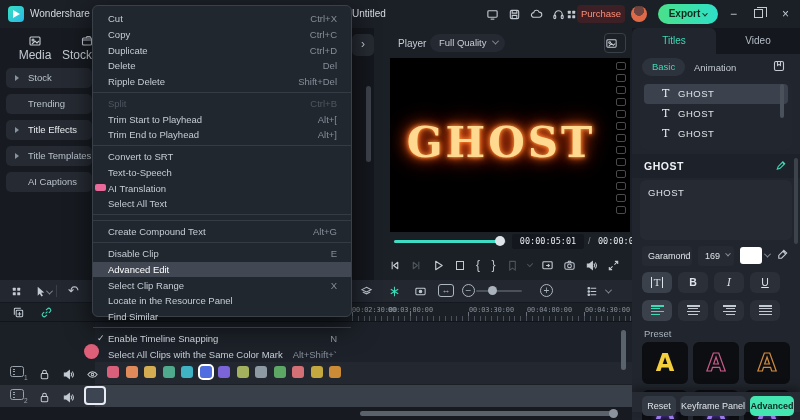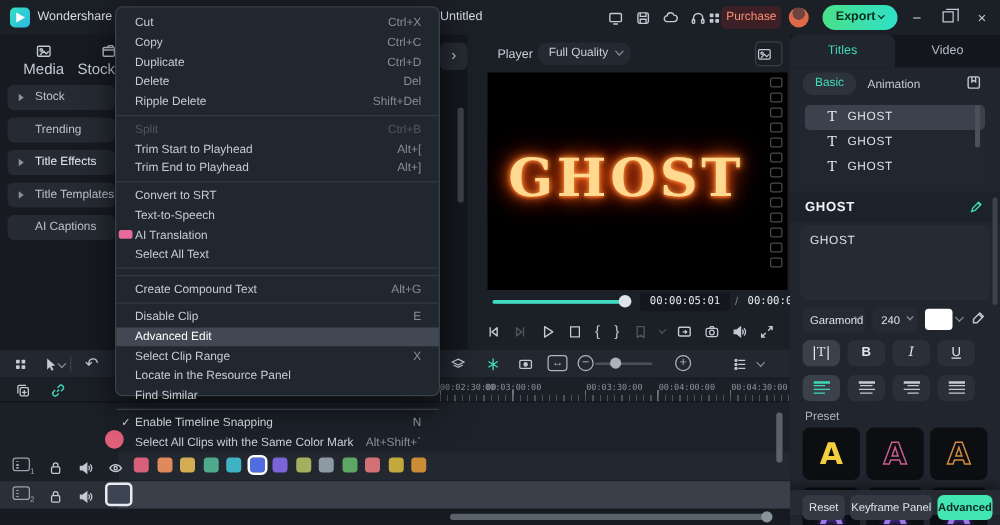--- a/index.html
+++ b/index.html
@@ -524,21 +524,21 @@
     </div>
     <span class="abs aipen ic teal">
         <svg>
           <use href="#i-pen"></use>
         </svg>
       </span>
     <div class="abs txtarea">GHOST</div>
     <div class="abs rsb2"></div>
     <div class="abs fontrow">
       <span class="abs fontbox"><span>Garamond</span><span class="cv"></span></span>
-      <span class="abs sizebox"><span>240</span><span class="cv"></span></span>
+      <span class="abs sizebox"><span>169</span><span class="cv"></span></span>
       <span class="abs swatch"></span>
       <span class="abs swcv cv"></span>
       <span class="abs dropper ic">
           <svg>
             <use href="#i-dropper"></use>
           </svg>
         </span>
     </div>
     <div class="abs fmtrow">
       <span class="fbtn on vt">T</span>

